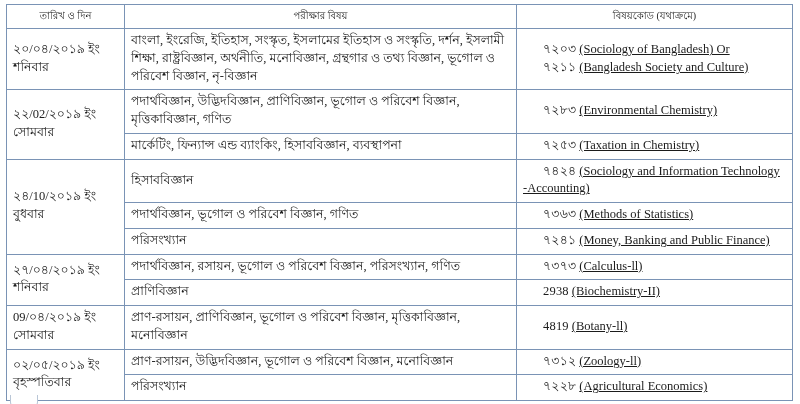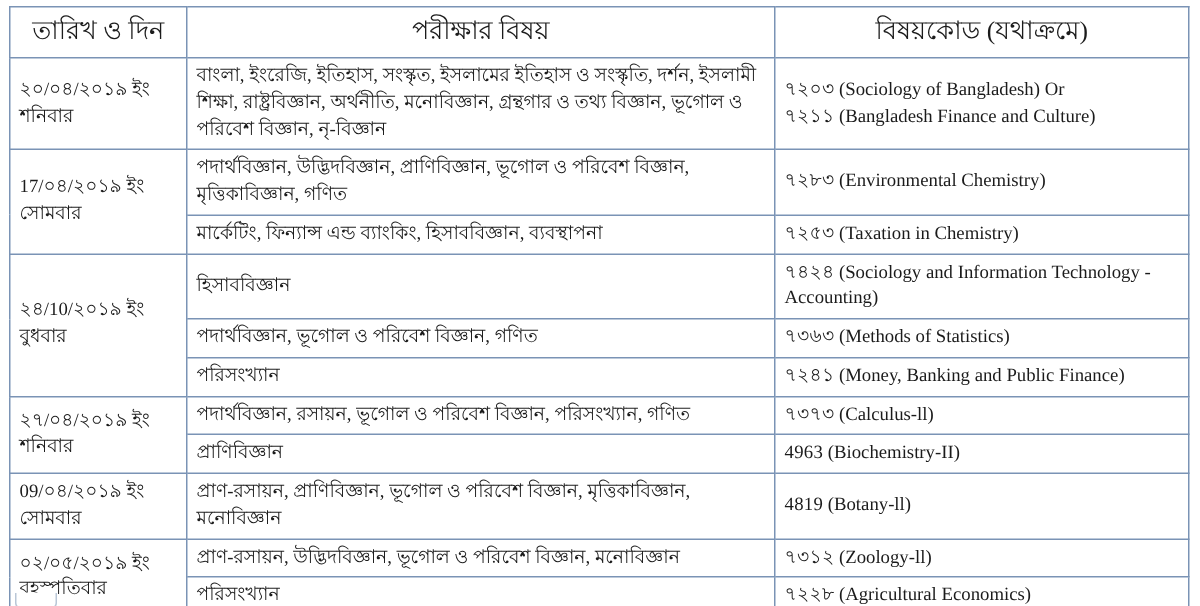--- a/index.html
+++ b/index.html
@@ -32,21 +32,21 @@
     border: 1px solid #7a93b5;
     padding: 3px 6px 4px 6px;
     vertical-align: middle;
     font-size: 12.5px;
     line-height: 1.42;
     color: #1b1b1b;
   }
   table.exam-table th {
     text-align: center;
     font-weight: normal;
-    font-size: 17px;
+    font-size: 10px;
     padding-top: 4px;
     padding-bottom: 5px;
   }
   col.c-date { width: 118px; }
   col.c-subj { width: 392px; }
   col.c-code { width: 276px; }
 
   td.date-cell {
     text-align: left;
     font-size: 12.5px;
@@ -54,23 +54,25 @@
   }
   td.subj-cell {
     text-align: left;
   }
   td.code-cell {
     text-align: left;
     white-space: normal;
   }
   .code-num {
     letter-spacing: 0.2px;
+    margin-left: 20px;
   }
   .code-name {
     padding-left: 3px;
+    text-decoration: underline;
   }
   
   .scan-artifact {
     position: absolute;
     left: 10px;
     bottom: 2px;
     width: 26px;
     height: 10px;
     border: 1px solid #b9c6d6;
     border-top: none;
@@ -98,27 +100,27 @@
     <tbody>
 
       <tr>
         <td class="date-cell" rowspan="1">
           <div>২০/০৪/২০১৯ ইং</div>
           <div>শনিবার</div>
         </td>
         <td class="subj-cell">বাংলা, ইংরেজি, ইতিহাস, সংস্কৃত, ইসলামের ইতিহাস ও সংস্কৃতি, দর্শন, ইসলামী শিক্ষা, রাষ্ট্রবিজ্ঞান, অর্থনীতি, মনোবিজ্ঞান, গ্রন্থগার ও তথ্য বিজ্ঞান, ভূগোল ও পরিবেশ বিজ্ঞান, নৃ-বিজ্ঞান</td>
         <td class="code-cell">
           <span class="code-num">৭২০৩</span><span class="code-name">(Sociology of Bangladesh) Or</span><br>
-          <span class="code-num">৭২১১</span><span class="code-name">(Bangladesh Finance and Culture)</span>
+          <span class="code-num">৭২১১</span><span class="code-name">(Bangladesh Society and Culture)</span>
         </td>
       </tr>
 
       <tr>
         <td class="date-cell" rowspan="2">
-          <div>17/০৪/২০১৯ ইং</div>
+          <div>২২/02/২০১৯ ইং</div>
           <div>সোমবার</div>
         </td>
         <td class="subj-cell">পদার্থবিজ্ঞান, উদ্ভিদবিজ্ঞান, প্রাণিবিজ্ঞান, ভূগোল ও পরিবেশ বিজ্ঞান, মৃত্তিকাবিজ্ঞান, গণিত</td>
         <td class="code-cell">
           <span class="code-num">৭২৮৩</span><span class="code-name">(Environmental Chemistry)</span>
         </td>
       </tr>
       <tr>
         <td class="subj-cell">মার্কেটিং, ফিন্যান্স এন্ড ব্যাংকিং, হিসাববিজ্ঞান, ব্যবস্থাপনা</td>
         <td class="code-cell">
@@ -155,21 +157,21 @@
           <div>শনিবার</div>
         </td>
         <td class="subj-cell">পদার্থবিজ্ঞান, রসায়ন, ভূগোল ও পরিবেশ বিজ্ঞান, পরিসংখ্যান, গণিত</td>
         <td class="code-cell">
           <span class="code-num">৭৩৭৩</span><span class="code-name">(Calculus-ll)</span>
         </td>
       </tr>
       <tr>
         <td class="subj-cell">প্রাণিবিজ্ঞান</td>
         <td class="code-cell">
-          <span class="code-num">4963</span><span class="code-name">(Biochemistry-II)</span>
+          <span class="code-num">2938</span><span class="code-name">(Biochemistry-II)</span>
         </td>
       </tr>
 
       <tr>
         <td class="date-cell" rowspan="1">
           <div>09/০৪/২০১৯ ইং</div>
           <div>সোমবার</div>
         </td>
         <td class="subj-cell">প্রাণ-রসায়ন, প্রাণিবিজ্ঞান, ভূগোল ও পরিবেশ বিজ্ঞান, মৃত্তিকাবিজ্ঞান, মনোবিজ্ঞান</td>
         <td class="code-cell">

